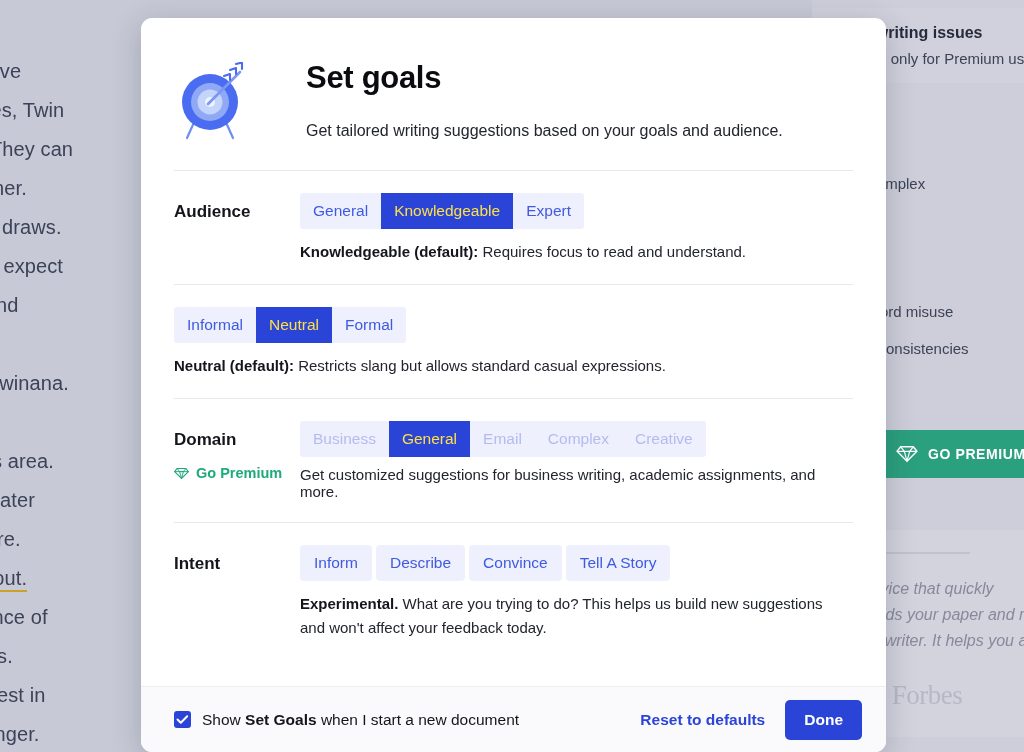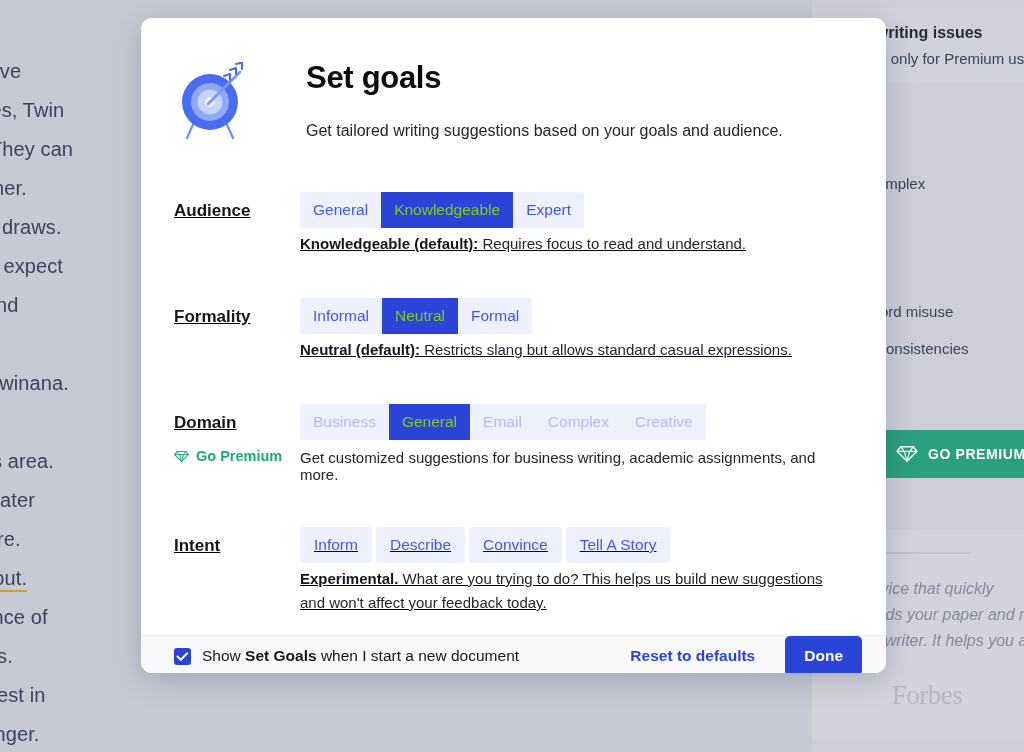--- a/index.html
+++ b/index.html
@@ -127,21 +127,21 @@
     color: #b6b8c6;
     letter-spacing: -0.5px;
   }
 
   
   .modal {
     position: absolute;
     left: 141px;
     top: 18px;
     width: 745px;
-    height: 655px;
+    height: 734px;
     background: #ffffff;
     border-radius: 11px;
     box-shadow: 0 6px 30px rgba(30,35,60,0.22);
     overflow: hidden;
     display: flex;
     flex-direction: column;
   }
 
   .modal-header {
     display: flex;
@@ -173,21 +173,20 @@
   .divider {
     height: 1px;
     background: #e8e8ee;
     margin: 0 33px;
   }
 
   .row {
     display: flex;
     align-items: flex-start;
     padding: 22px 33px 20px 33px;
-    text-decoration: underline;
   }
   .row-label {
     width: 126px;
     flex: 0 0 126px;
     font-size: 17px;
     font-weight: bold;
     color: #14161c;
     padding-top: 9px;
   }
   .row-body { flex: 1; }
@@ -204,28 +203,28 @@
     color: #3f5ae0;
     padding: 9px 13px;
     background: transparent;
     border: none;
     font-family: "Liberation Sans", sans-serif;
     cursor: pointer;
     white-space: nowrap;
   }
   .seg.selected {
     background: #2b44d8;
-    color: #84cc16;
+    color: #fde047;
   }
   .seg.disabled {
     color: #b4bcee;
     cursor: default;
   }
   .seg-desc {
-    margin-top: 4px;
+    margin-top: 11px;
     font-size: 15px;
     color: #22252e;
     line-height: 24px;
   }
   .seg-desc b { font-weight: bold; color: #14161c; }
 
   
   .premium-row {
     display: flex;
     align-items: flex-start;
@@ -268,21 +267,20 @@
 
   
   .modal-footer {
     margin-top: auto;
     background: #fafafc;
     border-top: 1px solid #ececf2;
     height: 66px;
     display: flex;
     align-items: center;
     padding: 0 24px 0 33px;
-    gap: 10px;
   }
   .chk-wrap { display: flex; align-items: center; gap: 11px; }
   .chk {
     width: 17px;
     height: 17px;
     border-radius: 3px;
     background: #2b44d8;
     position: relative;
     flex: 0 0 17px;
     cursor: pointer;
@@ -404,21 +402,20 @@
           <button class="seg selected">Knowledgeable</button>
           <button class="seg">Expert</button>
         </div>
         <div class="seg-desc"><b>Knowledgeable (default):</b><span> Requires focus to read and understand.</span></div>
       </div>
     </div>
 
     <div class="divider"></div>
 
     <div class="row">
-      <div class="row-label">Formality</div>
       <div class="row-body">
         <div class="segmented">
           <button class="seg">Informal</button>
           <button class="seg selected">Neutral</button>
           <button class="seg">Formal</button>
         </div>
         <div class="seg-desc"><b>Neutral (default):</b><span> Restricts slang but allows standard casual expressions.</span></div>
       </div>
     </div>
 

